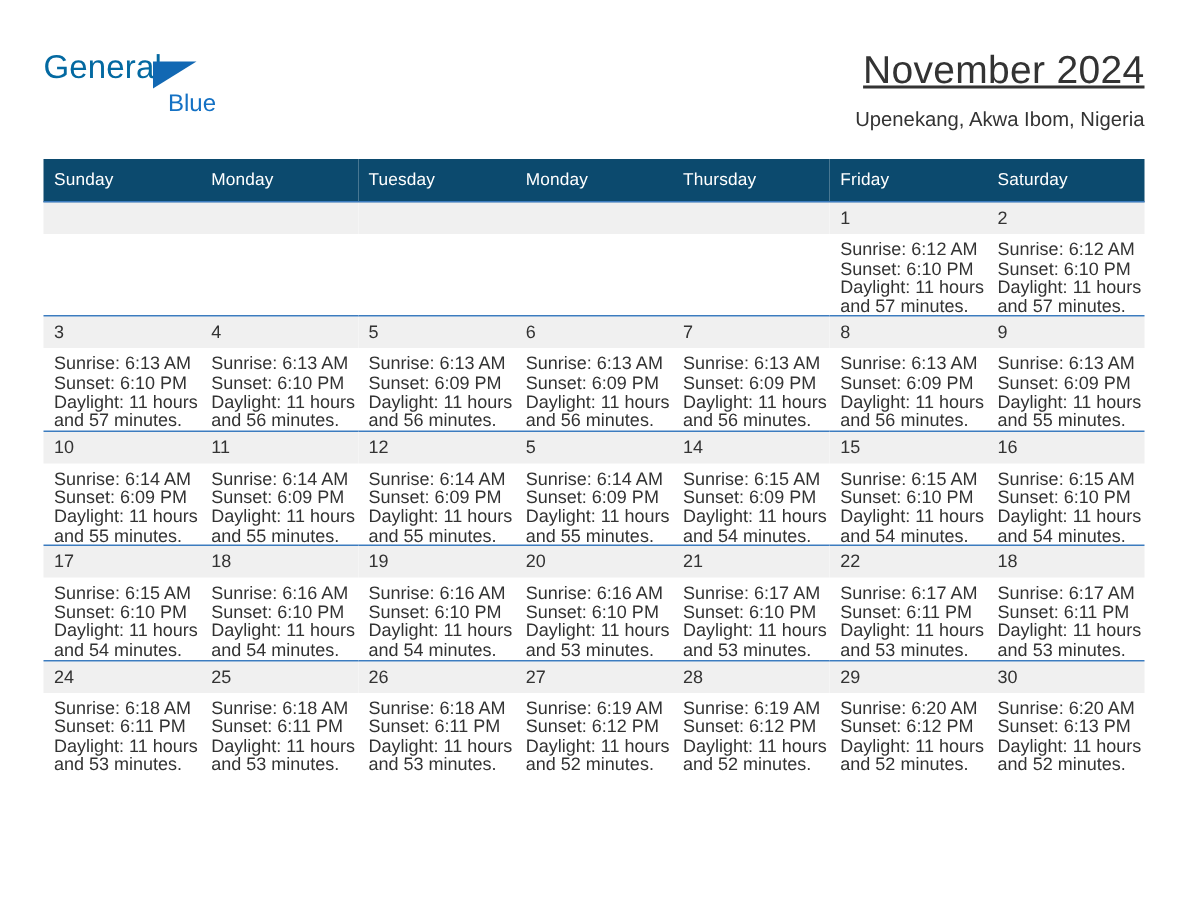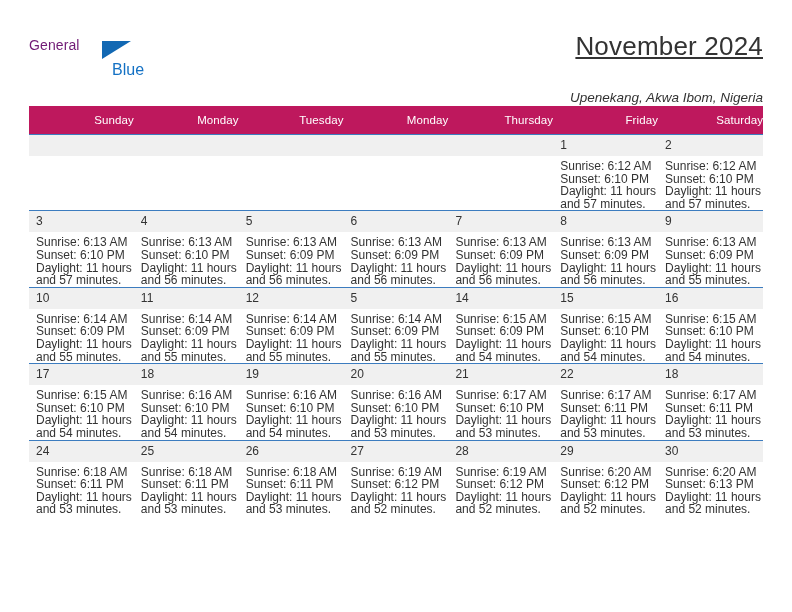--- a/index.html
+++ b/index.html
@@ -34,22 +34,22 @@
     position: absolute;
     left: 0;
     top: 0;
     width: 220px;
     height: 56px;
   }
   .logo-general {
     position: absolute;
     left: 0;
     top: 0;
-    font-size: 14px;
-    color: #701a75;
+    font-size: 22px;
+    color: #0369a1;
     letter-spacing: 0.1px;
     line-height: 26px;
     text-align: right;
   }
   .logo-tri {
     position: absolute;
     left: 73px;
     top: 9px;
     width: 0;
     height: 0;
@@ -77,39 +77,38 @@
     font-weight: normal;
     color: #333333;
     line-height: 32px;
     letter-spacing: 0.2px;
     text-decoration: underline;
   }
   .cal-subtitle {
     font-size: 13.5px;
     color: #333333;
     line-height: 20px;
-    margin-top: 26px;
-    font-style: italic;
+    margin-top: 8px;
   }
 
   
   .calendar {
     position: absolute;
     left: 29px;
     top: 106px;
     width: 734px;
     border-collapse: collapse;
     table-layout: fixed;
   }
   .calendar th {
-    background: #be185d;
+    background: #0c4a6e;
     color: #ffffff;
     font-size: 11.5px;
     font-weight: normal;
-    text-align: right;
+    text-align: left;
     padding: 5px 0 5px 7px;
     height: 18px;
     vertical-align: middle;
     letter-spacing: 0.1px;
   }
   .calendar td {
     width: 104.85px;
     height: 74px;
     vertical-align: top;
     padding: 0;

